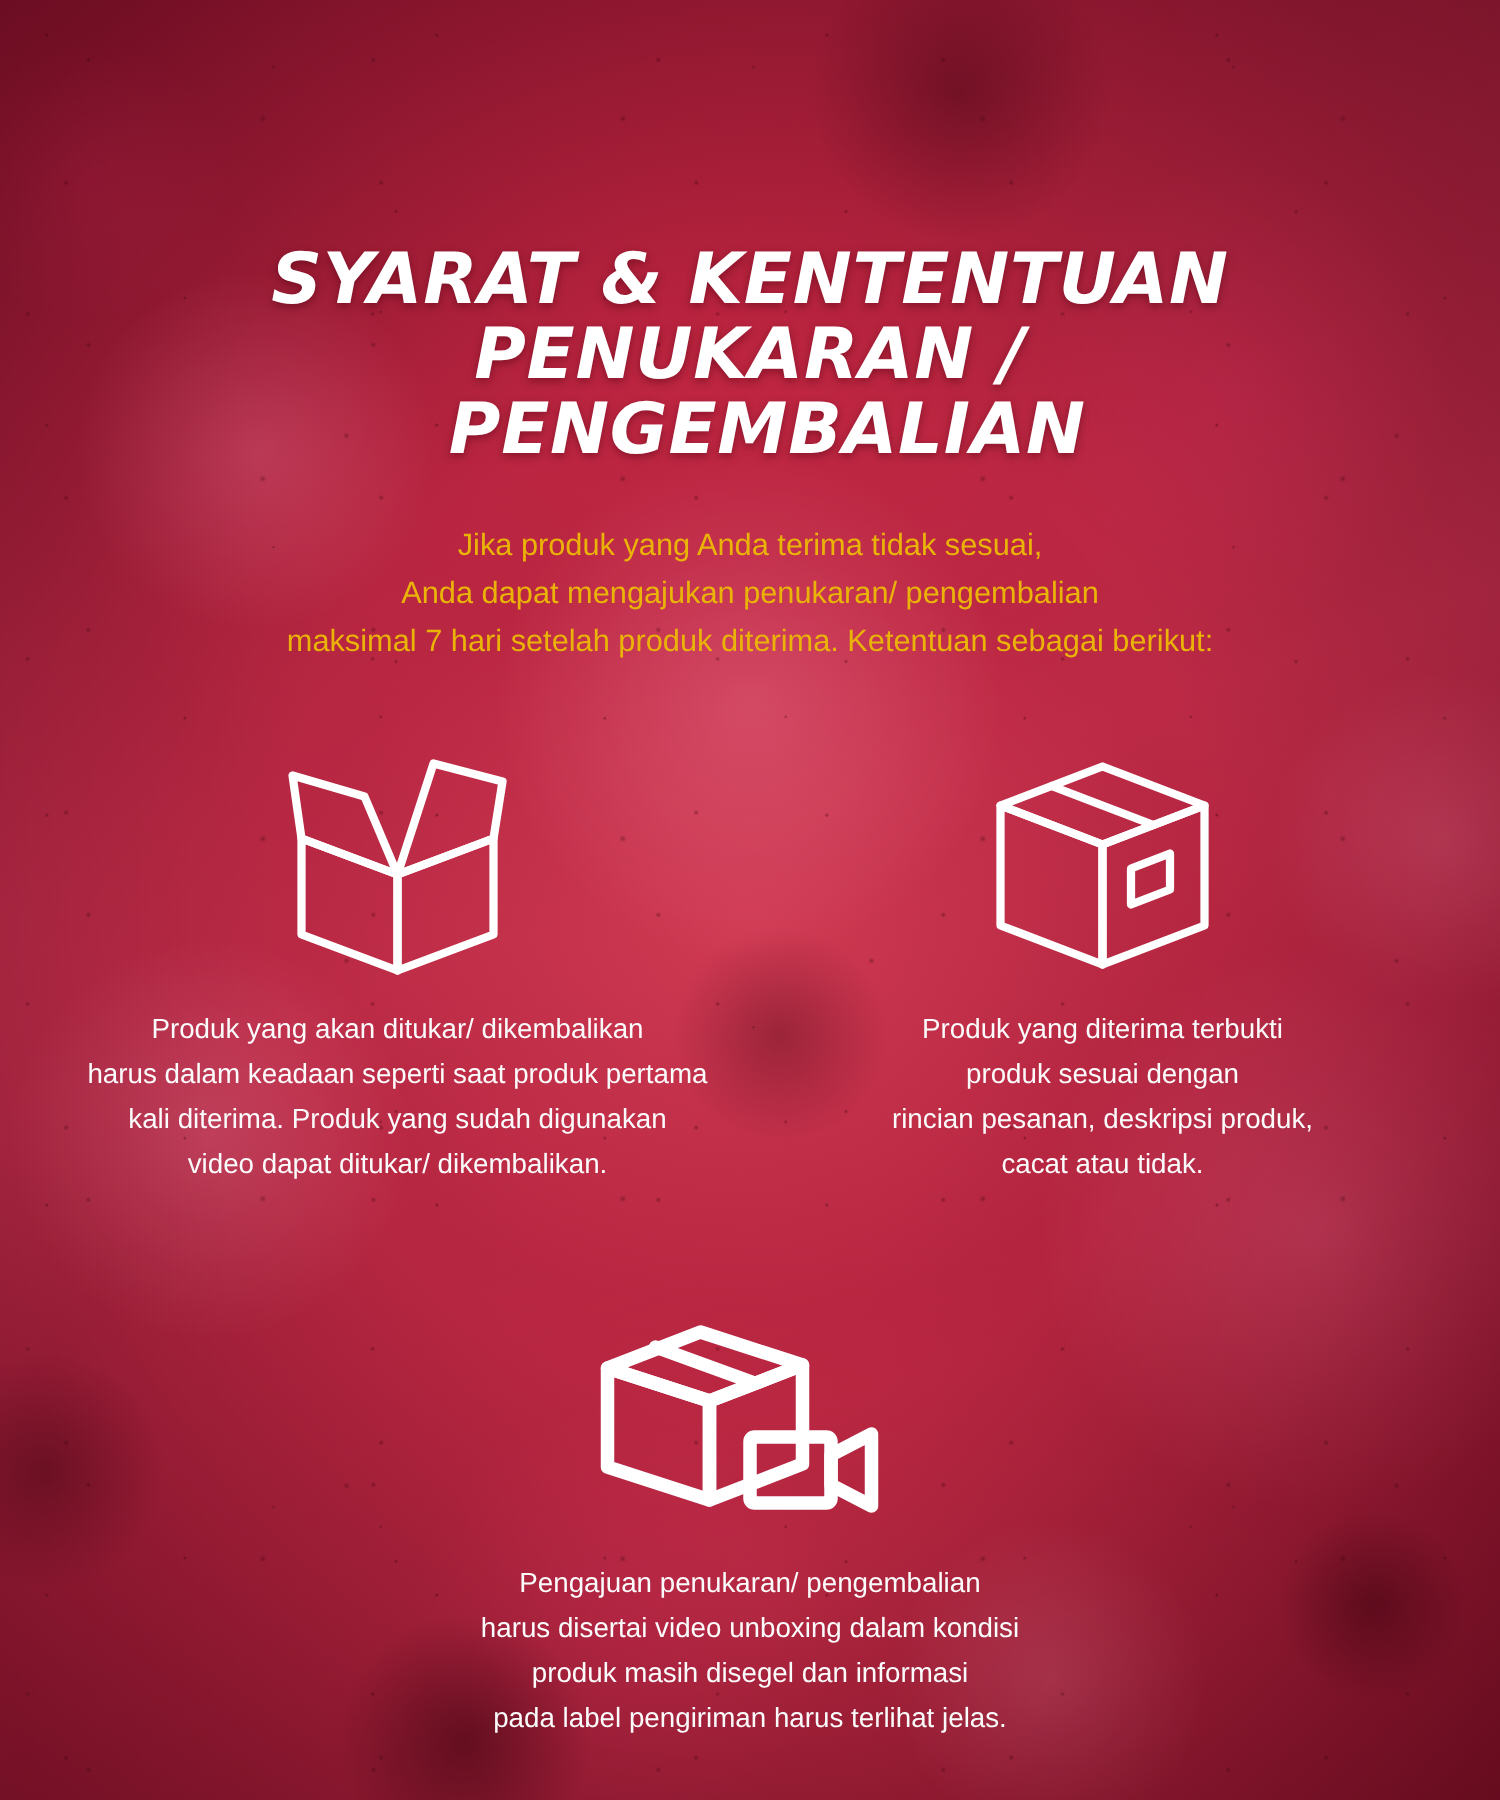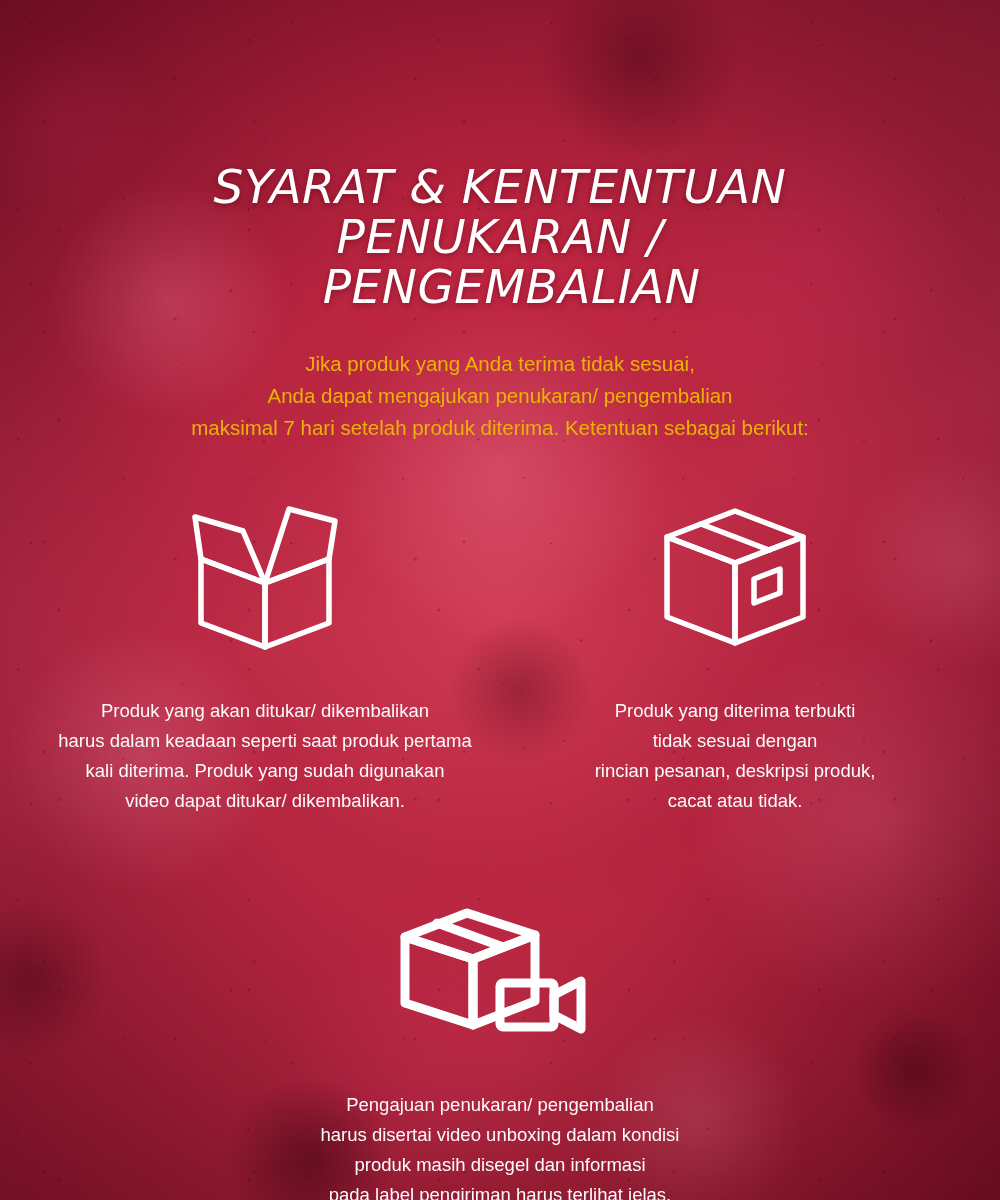--- a/index.html
+++ b/index.html
@@ -86,21 +86,21 @@
     width: 100%;
     height: 100%;
     color: #ffffff;
     text-align: center;
   }
 
   
   .headline {
     padding-top: 132px;
     font-family: "DejaVu Sans", sans-serif;
-    font-weight: normal;
+    font-weight: bold;
     font-style: italic;
     font-size: 47px;
     line-height: 1.0;
     letter-spacing: 0.5px;
     text-transform: uppercase;
     text-shadow: 0 2px 6px rgba(70,0,14,0.45);
     text-align: center;
   }
   .headline .line {
     display: block;
@@ -132,21 +132,21 @@
     flex-direction: column;
     align-items: center;
   }
   .icon-wrap {
     height: 170px;
     display: flex;
     align-items: center;
     justify-content: center;
   }
   .caption {
-    margin-top: 34px;
+    margin-top: 9px;
     font-size: 18.5px;
     line-height: 1.62;
     color: #fbfbfb;
   }
   .caption span { display: block; }
 
   
   .bottom-block {
     margin-top: 62px;
     display: flex;
@@ -214,21 +214,21 @@
 
             <path d="M153 40 L85 66 L85 146 L153 120 Z"></path>
 
             <path d="M51 27 L119 53"></path>
 
             <path d="M104 82 L130 72 L130 96 L104 106 Z"></path>
           </svg>
         </div>
         <p class="caption">
           <span>Produk yang diterima terbukti</span>
-          <span>tidak sesuai dengan</span>
+          <span>produk sesuai dengan</span>
           <span>rincian pesanan, deskripsi produk,</span>
           <span>cacat atau tidak.</span>
         </p>
       </div>
 
     </div>
 
     <div class="bottom-block">
       <div class="icon-wrap">
         <svg width="210" height="150" viewBox="0 0 210 150" fill="none" stroke="#ffffff" stroke-width="9" stroke-linejoin="round" stroke-linecap="round">

